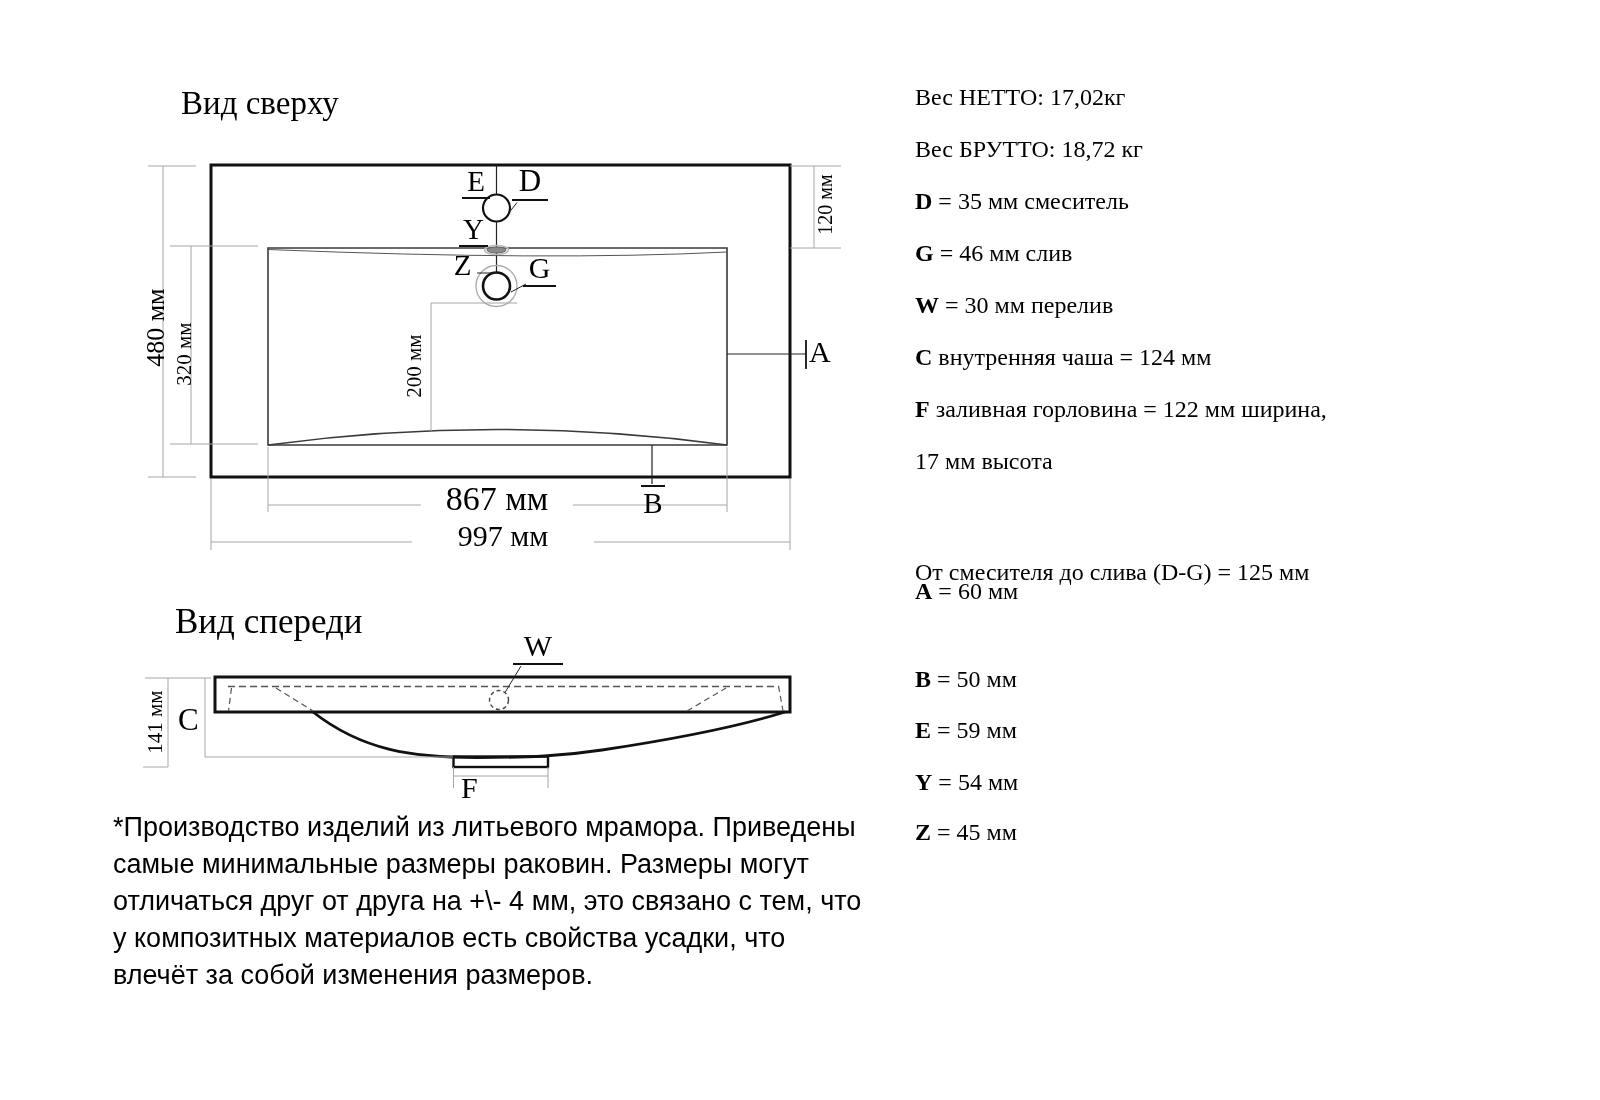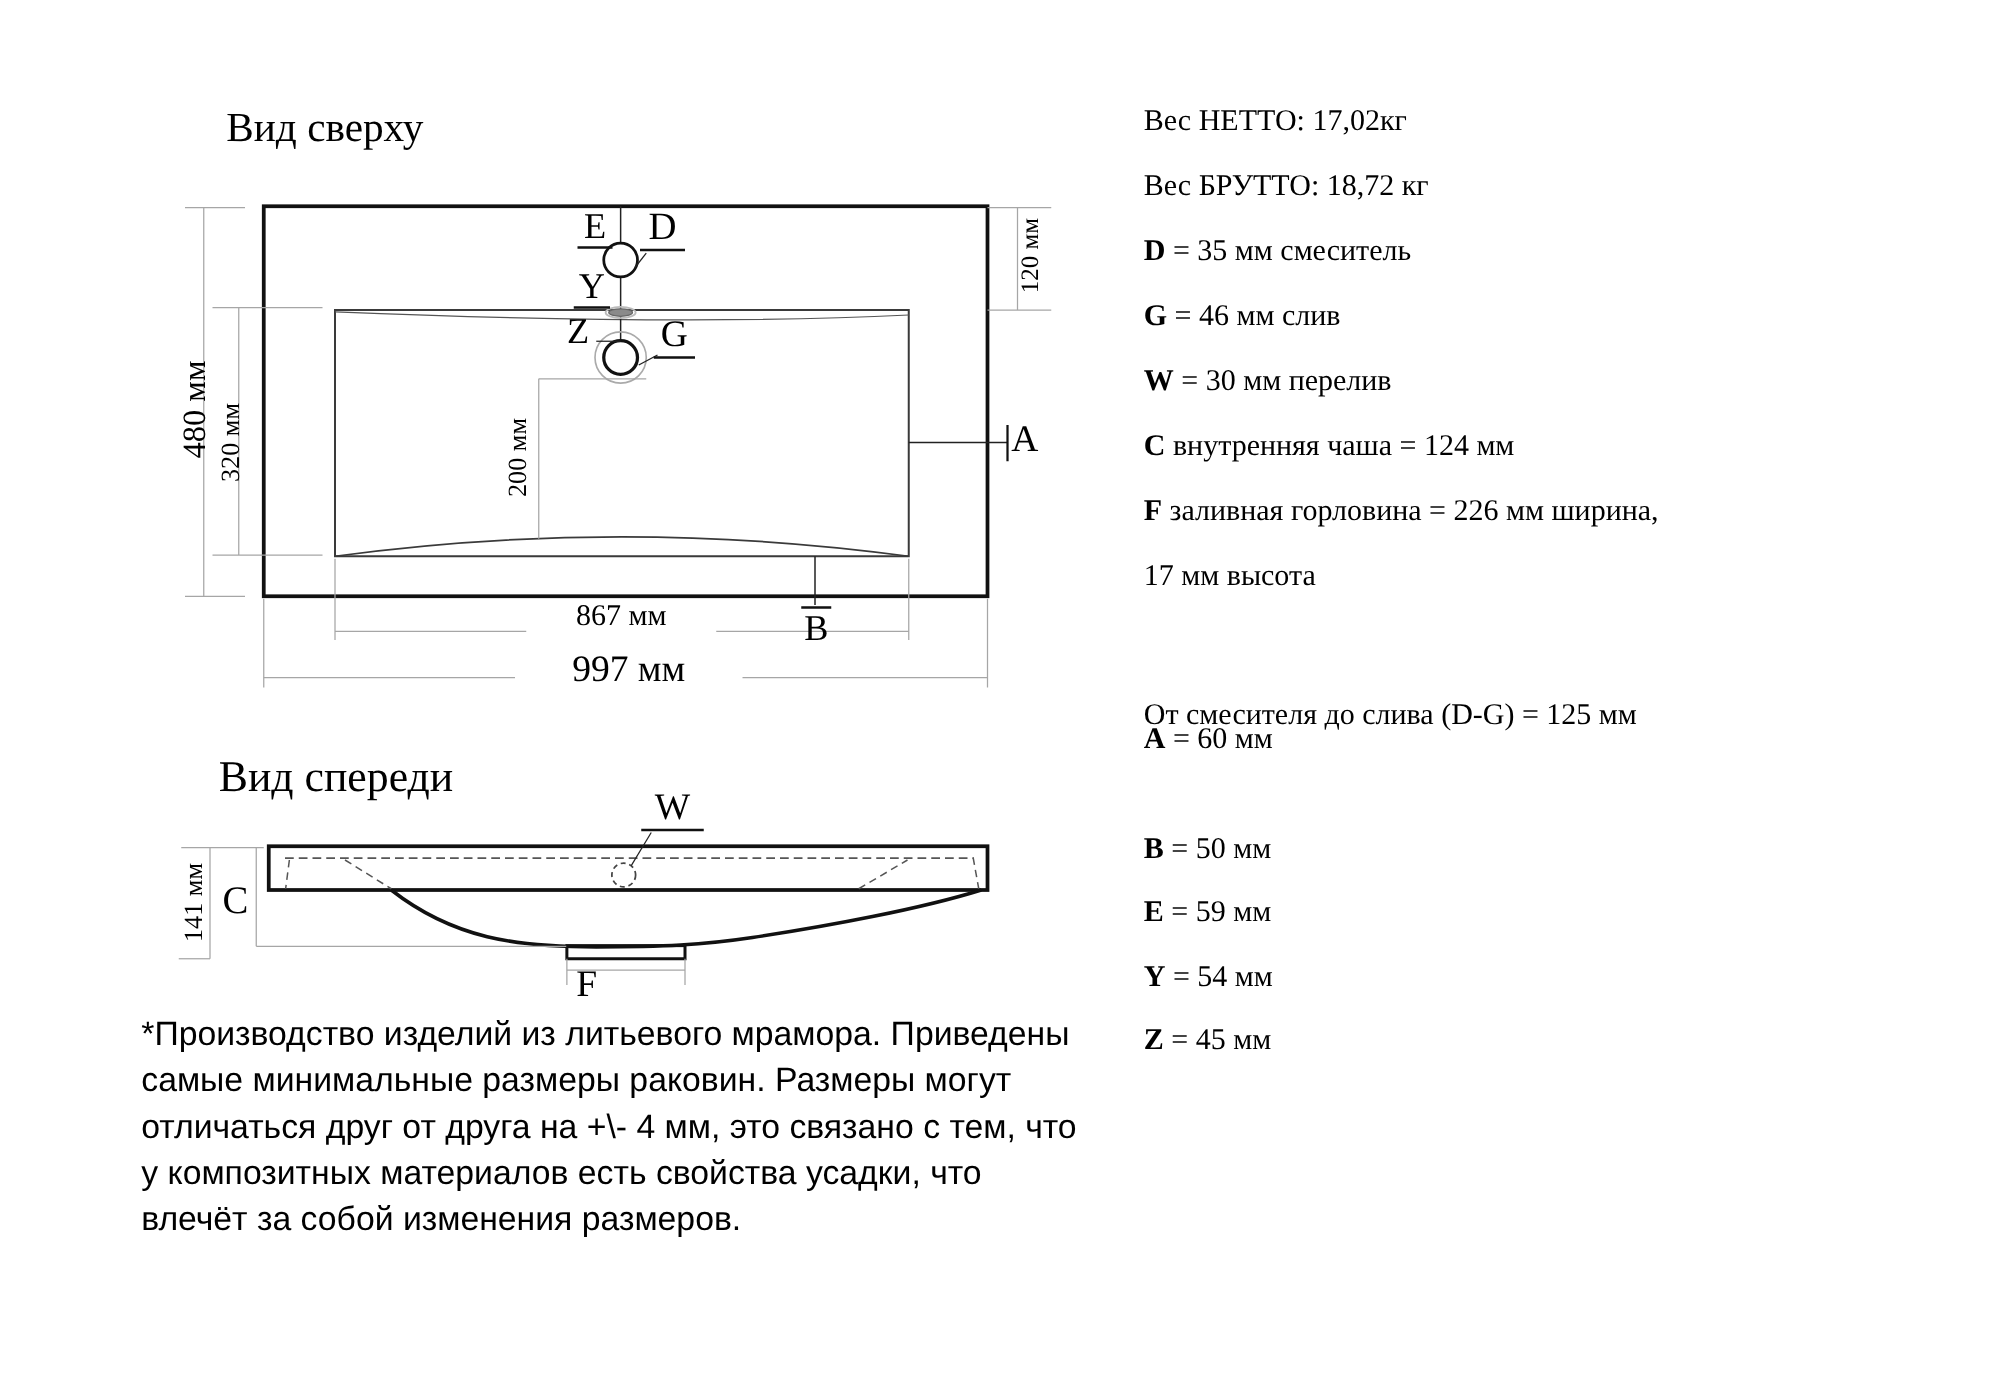--- a/index.html
+++ b/index.html
@@ -134,37 +134,37 @@
   <div class="abs letter ul" style="left:459px;top:214px;width:29px;">Y</div>
   <div class="abs letter" style="left:449px;top:250px;width:27px;">Z</div>
   <div class="abs letter ul" style="left:523px;top:252px;width:33px;font-size:30px;">G</div>
   <div class="abs letter" style="left:809px;top:336px;font-size:30px;">A</div>
   <div class="abs letter ol" style="left:641px;top:485px;width:24px;">B</div>
 
   <div class="abs dimtext rot" style="left:765px;top:194px;width:120px;font-size:20px;">120 мм</div>
   <div class="abs dimtext rot" style="left:91px;top:314px;width:130px;font-size:26px;">480 мм</div>
   <div class="abs dimtext rot" style="left:129px;top:343px;width:110px;">320 мм</div>
   <div class="abs dimtext rot" style="left:359px;top:355px;width:110px;">200 мм</div>
-  <div class="abs dimtext wbg" style="left:421px;top:481px;width:140px;font-size:24px;">867 мм</div>
+  <div class="abs dimtext wbg" style="left:421px;top:481px;width:140px;font-size:34px;">867 мм</div>
   <div class="abs dimtext wbg" style="left:412px;top:520px;width:170px;font-size:30px;">997 мм</div>
 
   <div class="abs title" style="left:175px;top:604px;font-size:35px;">Вид спереди</div>
 
   <div class="abs letter ul" style="left:513px;top:630px;width:50px;font-size:30px;">W</div>
   <div class="abs letter" style="left:178px;top:704px;font-size:31px;">C</div>
   <div class="abs letter" style="left:461px;top:772px;font-size:30px;">F</div>
   <div class="abs dimtext rot" style="left:105px;top:711px;width:100px;">141 мм</div>
 
   <div class="spec" style="top:84px;"><b></b><span>Вес НЕТТО: 17,02кг</span></div>
   <div class="spec" style="top:136px;"><b></b><span>Вес БРУТТО: 18,72 кг</span></div>
   <div class="spec" style="top:188px;"><b>D</b><span> = 35 мм смеситель</span></div>
   <div class="spec" style="top:240px;"><b>G</b><span> = 46 мм слив</span></div>
   <div class="spec" style="top:292px;"><b>W</b><span> = 30 мм перелив</span></div>
   <div class="spec" style="top:344px;"><b>C</b><span> внутренняя чаша = 124 мм</span></div>
-  <div class="spec" style="top:396px;"><b>F</b><span> заливная горловина = 226 мм ширина,</span></div>
+  <div class="spec" style="top:396px;"><b>F</b><span> заливная горловина = 122 мм ширина,</span></div>
   <div class="spec" style="top:448px;text-align:center;"><b></b><span>17 мм высота</span></div>
   <div class="spec" style="top:559px;"><b></b><span>От смесителя до слива (D-G) = 125 мм</span></div>
   <div class="spec" style="top:578px;text-align:center;"><b>A</b><span> = 60 мм</span></div>
   <div class="spec" style="top:666px;"><b>B</b><span> = 50 мм</span></div>
   <div class="spec" style="top:717px;"><b>E</b><span> = 59 мм</span></div>
   <div class="spec" style="top:769px;"><b>Y</b><span> = 54 мм</span></div>
   <div class="spec" style="top:819px;"><b>Z</b><span> = 45 мм</span></div>
 
   <div class="fnote" style="top:812px;">*Производство изделий из литьевого мрамора. Приведены</div>
   <div class="fnote" style="top:849px;">самые минимальные размеры раковин. Размеры могут</div>

